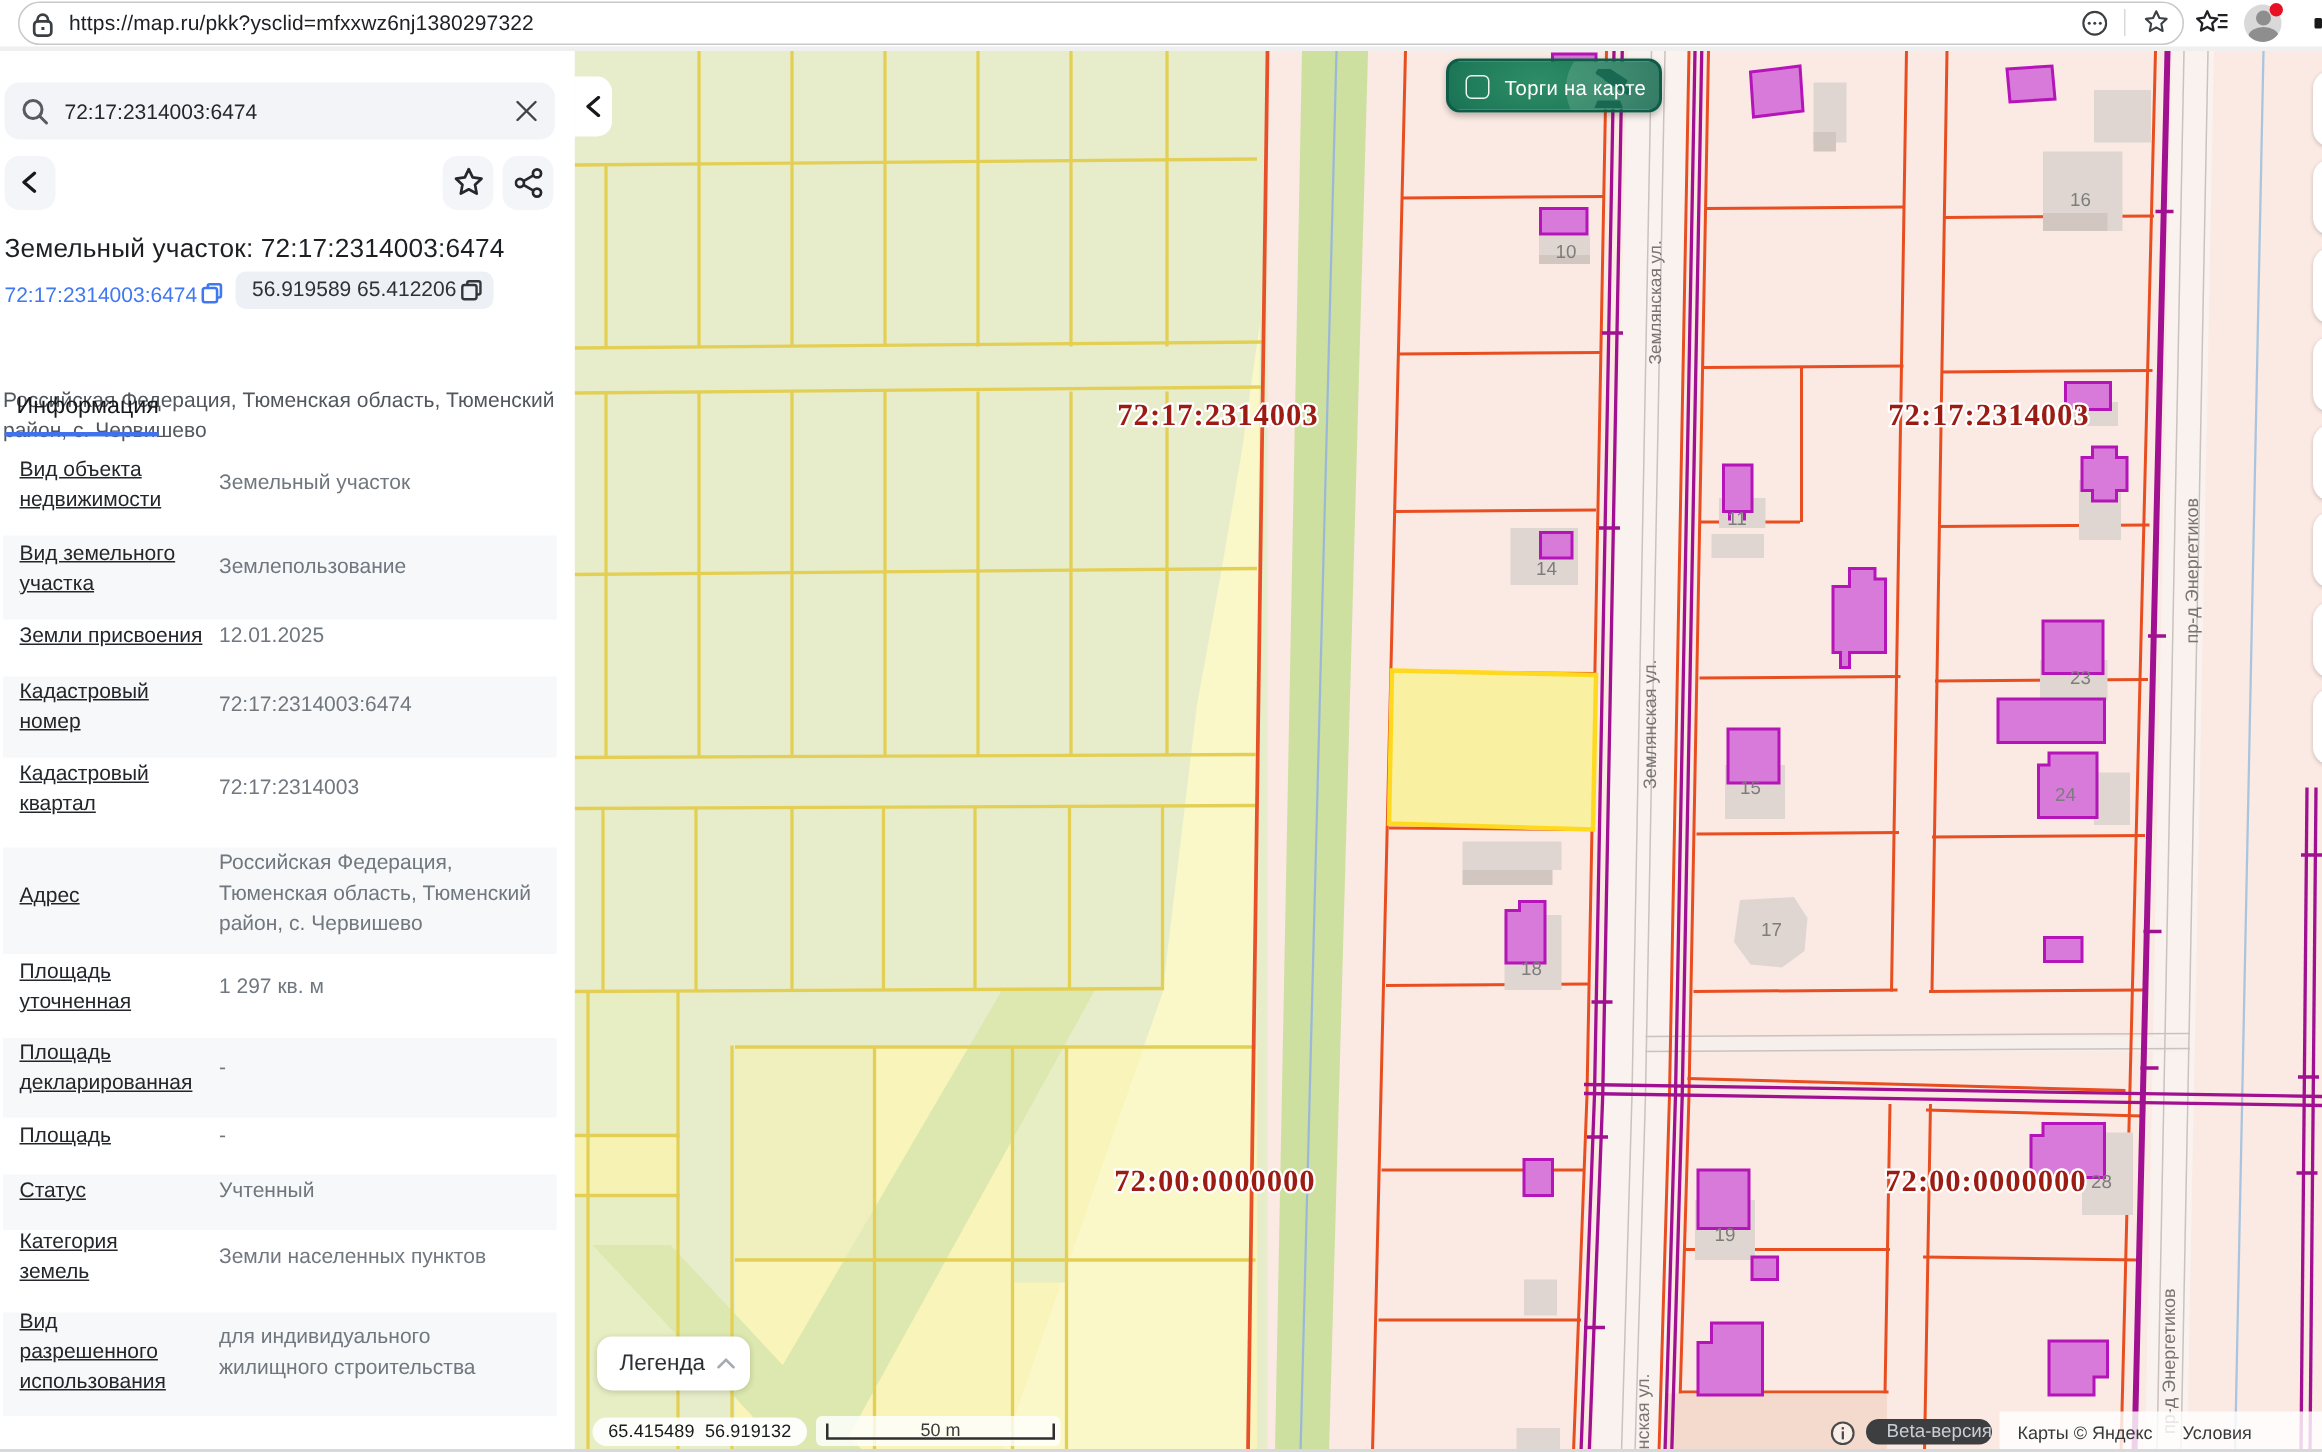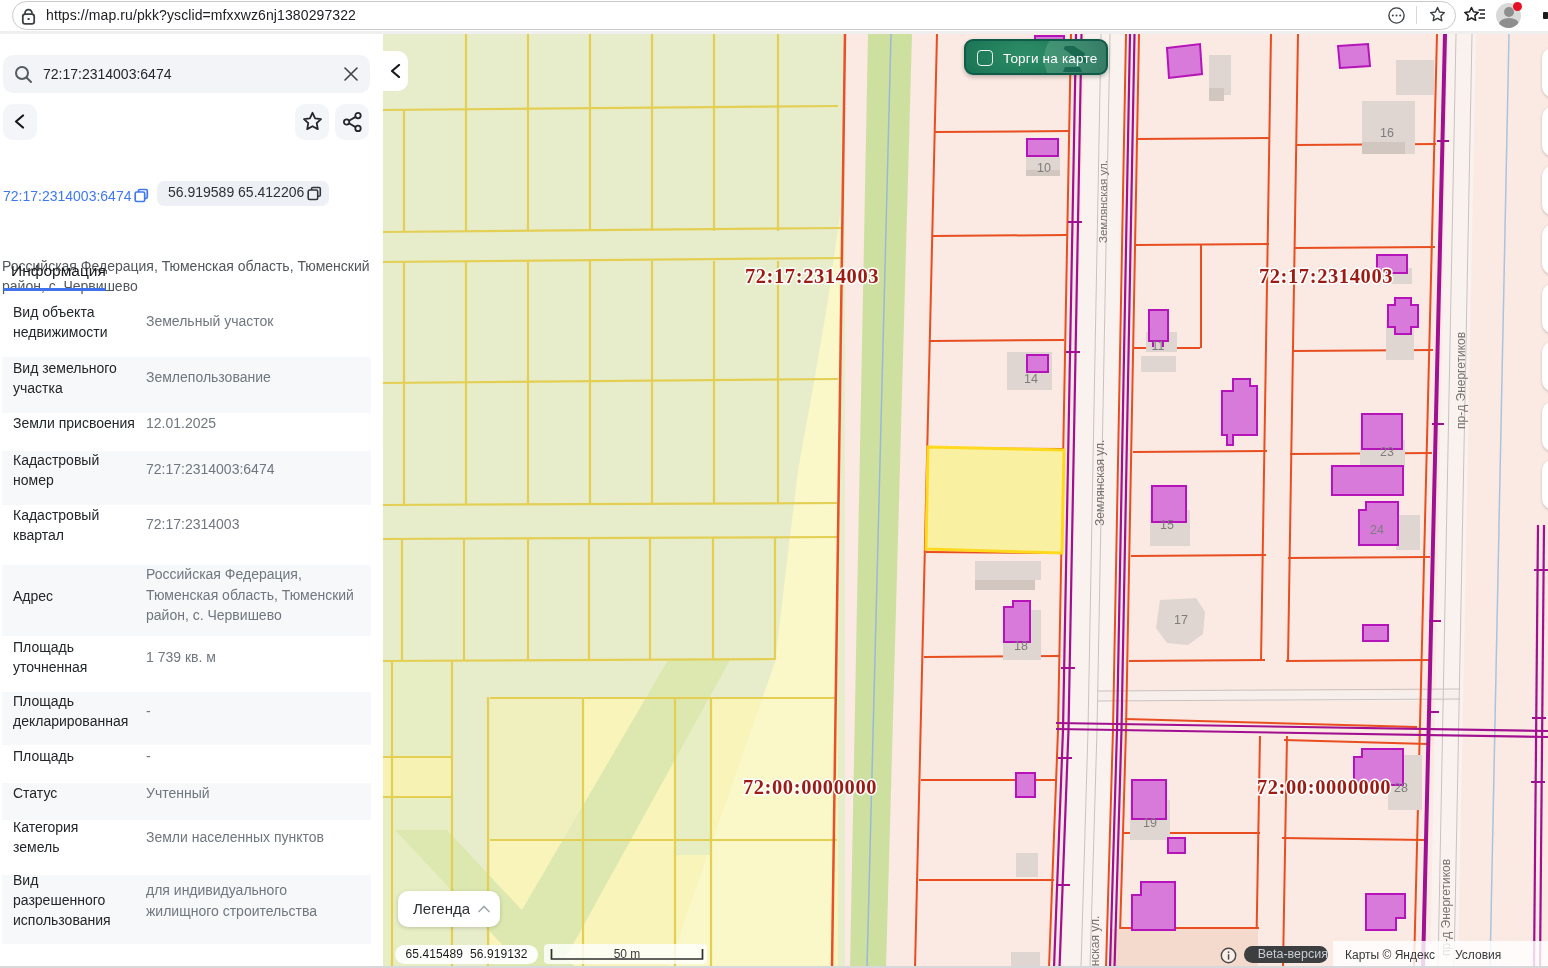--- a/index.html
+++ b/index.html
@@ -22,21 +22,21 @@
   .chipbtn { position:absolute; background:#f3f5f8; border-radius:10px; }
   .title { position:absolute; left:3px; top:121px; font-size:17.5px; color:#1d2023; letter-spacing:0.1px;}
   .bluelink { position:absolute; left:3px; top:154px; font-size:14px; color:#4078f2; }
   .coordchip { position:absolute; left:157px; top:147px; width:172px; height:25px; background:#edf0f4; border-radius:7px;
      font-size:14px; color:#2e3238; }
   .addr { position:absolute; left:2px; top:177px; width:383px; font-size:14px; line-height:19.5px; color:#52575d;margin-top:46px; }
   .tab { position:absolute; left:11px; top:228px; font-size:15.5px; font-weight:normal; color:#17191c; }
   .tabline { position:absolute; left:3px; top:254px; width:103px; height:3px; background:#4072ee; border-radius:2px;}
   .row { position:absolute; left:2px; width:369px; }
   .gray { background:#f7f8fa; }
-  .rl { position:absolute; left:13px; font-size:14px; color:#23262a; line-height:20px; }
+  .rl { position:absolute; left:13px; font-size:14px; color:#23262a; line-height:20px;text-decoration:underline; }
   .rv { position:absolute; left:146px; font-size:14px; color:#70777f; line-height:20.5px; }
   .botline { position:absolute; left:0; top:966px; width:1548px; height:2px; background:#d7d8da; z-index:60;}
 
   
   .map { position:absolute; left:383px; top:34px; width:1165px; height:934px; overflow:hidden; background:#fbe9e3; }
   .collapse { position:absolute; left:383px; top:51px; width:25px; height:40px; background:#fff;
     border-radius:0 10px 10px 0; z-index:45; }
   .torgi { position:absolute; left:924px; top:39px; width:144px; height:36px; border-radius:9px;
      background:radial-gradient(95px 50px at 42% 42%, #2e8d67 0%, #1e7a59 55%, #136049 100%);
      border:2px solid #0e5c47; z-index:30; overflow:hidden; box-shadow:0 2px 4px rgba(0,0,0,0.25);margin-left:40px;}
@@ -368,20 +368,21 @@
     </div>
     <div class="chipbtn" style="left:335px;top:70px;width:34px;height:36px;">
       <svg class="abs" style="left:8px;top:8px" width="19" height="20" viewBox="0 0 19 20">
         <circle cx="15" cy="3.6" r="2.7" stroke="#24282c" stroke-width="1.8" fill="none"></circle>
         <circle cx="3.6" cy="10" r="2.7" stroke="#24282c" stroke-width="1.8" fill="none"></circle>
         <circle cx="15" cy="16.4" r="2.7" stroke="#24282c" stroke-width="1.8" fill="none"></circle>
         <line x1="6" y1="8.7" x2="12.6" y2="4.9" stroke="#24282c" stroke-width="1.8"></line>
         <line x1="6" y1="11.3" x2="12.6" y2="15.1" stroke="#24282c" stroke-width="1.8"></line>
       </svg>
     </div>
+    <div class="title">Земельный участок: 72:17:2314003:6474</div>
     <div class="bluelink">72:17:2314003:6474</div>
     <svg class="abs" style="left:134px;top:154px" width="15" height="15" viewBox="0 0 15 15">
       <rect x="1.2" y="4" width="9.5" height="9.5" rx="1.5" stroke="#4078f2" stroke-width="1.7" fill="none"></rect>
       <path d="M4.5,4 V2.8 a1.3,1.3 0 0 1 1.3,-1.3 h6.2 a1.3,1.3 0 0 1 1.3,1.3 v6.2 a1.3,1.3 0 0 1 -1.3,1.3 h-1.2" stroke="#4078f2" stroke-width="1.7" fill="none"></path>
     </svg>
     <div class="coordchip">
         <span class="abs" style="left:11px;top:3px">56.919589 65.412206</span>
       <svg class="abs" style="left:150px;top:5px" width="15" height="15" viewBox="0 0 15 15">
         <rect x="1.2" y="4" width="9.5" height="9.5" rx="1.5" stroke="#33373c" stroke-width="1.6" fill="none"></rect>
         <path d="M4.5,4 V2.8 a1.3,1.3 0 0 1 1.3,-1.3 h6.2 a1.3,1.3 0 0 1 1.3,1.3 v6.2 a1.3,1.3 0 0 1 -1.3,1.3 h-1.2" stroke="#33373c" stroke-width="1.6" fill="none"></path>
@@ -404,21 +405,21 @@
     <div class="rv" style="top:333px">Землепользование</div>
     <div class="rl" style="top:379px">Земли присвоения</div>
     <div class="rv" style="top:379px">12.01.2025</div>
     <div class="rl" style="top:416px">Кадастровый<br>номер</div>
     <div class="rv" style="top:425px">72:17:2314003:6474</div>
     <div class="rl" style="top:471px">Кадастровый<br>квартал</div>
     <div class="rv" style="top:480px">72:17:2314003</div>
     <div class="rl" style="top:552px">Адрес</div>
     <div class="rv" style="top:530px">Российская Федерация,<br>Тюменская область, Тюменский<br>район, с. Червишево</div>
     <div class="rl" style="top:603px">Площадь<br>уточненная</div>
-    <div class="rv" style="top:613px">1 739 кв. м</div>
+    <div class="rv" style="top:613px">1 297 кв. м</div>
     <div class="rl" style="top:657px">Площадь<br>декларированная</div>
     <div class="rv" style="top:667px">-</div>
     <div class="rl" style="top:712px">Площадь</div>
     <div class="rv" style="top:712px">-</div>
     <div class="rl" style="top:749px">Статус</div>
     <div class="rv" style="top:749px">Учтенный</div>
     <div class="rl" style="top:783px">Категория<br>земель</div>
     <div class="rv" style="top:793px">Земли населенных пунктов</div>
     <div class="rl" style="top:836px">Вид<br>разрешенного<br>использования</div>
     <div class="rv" style="top:846px">для индивидуального<br>жилищного строительства</div>

